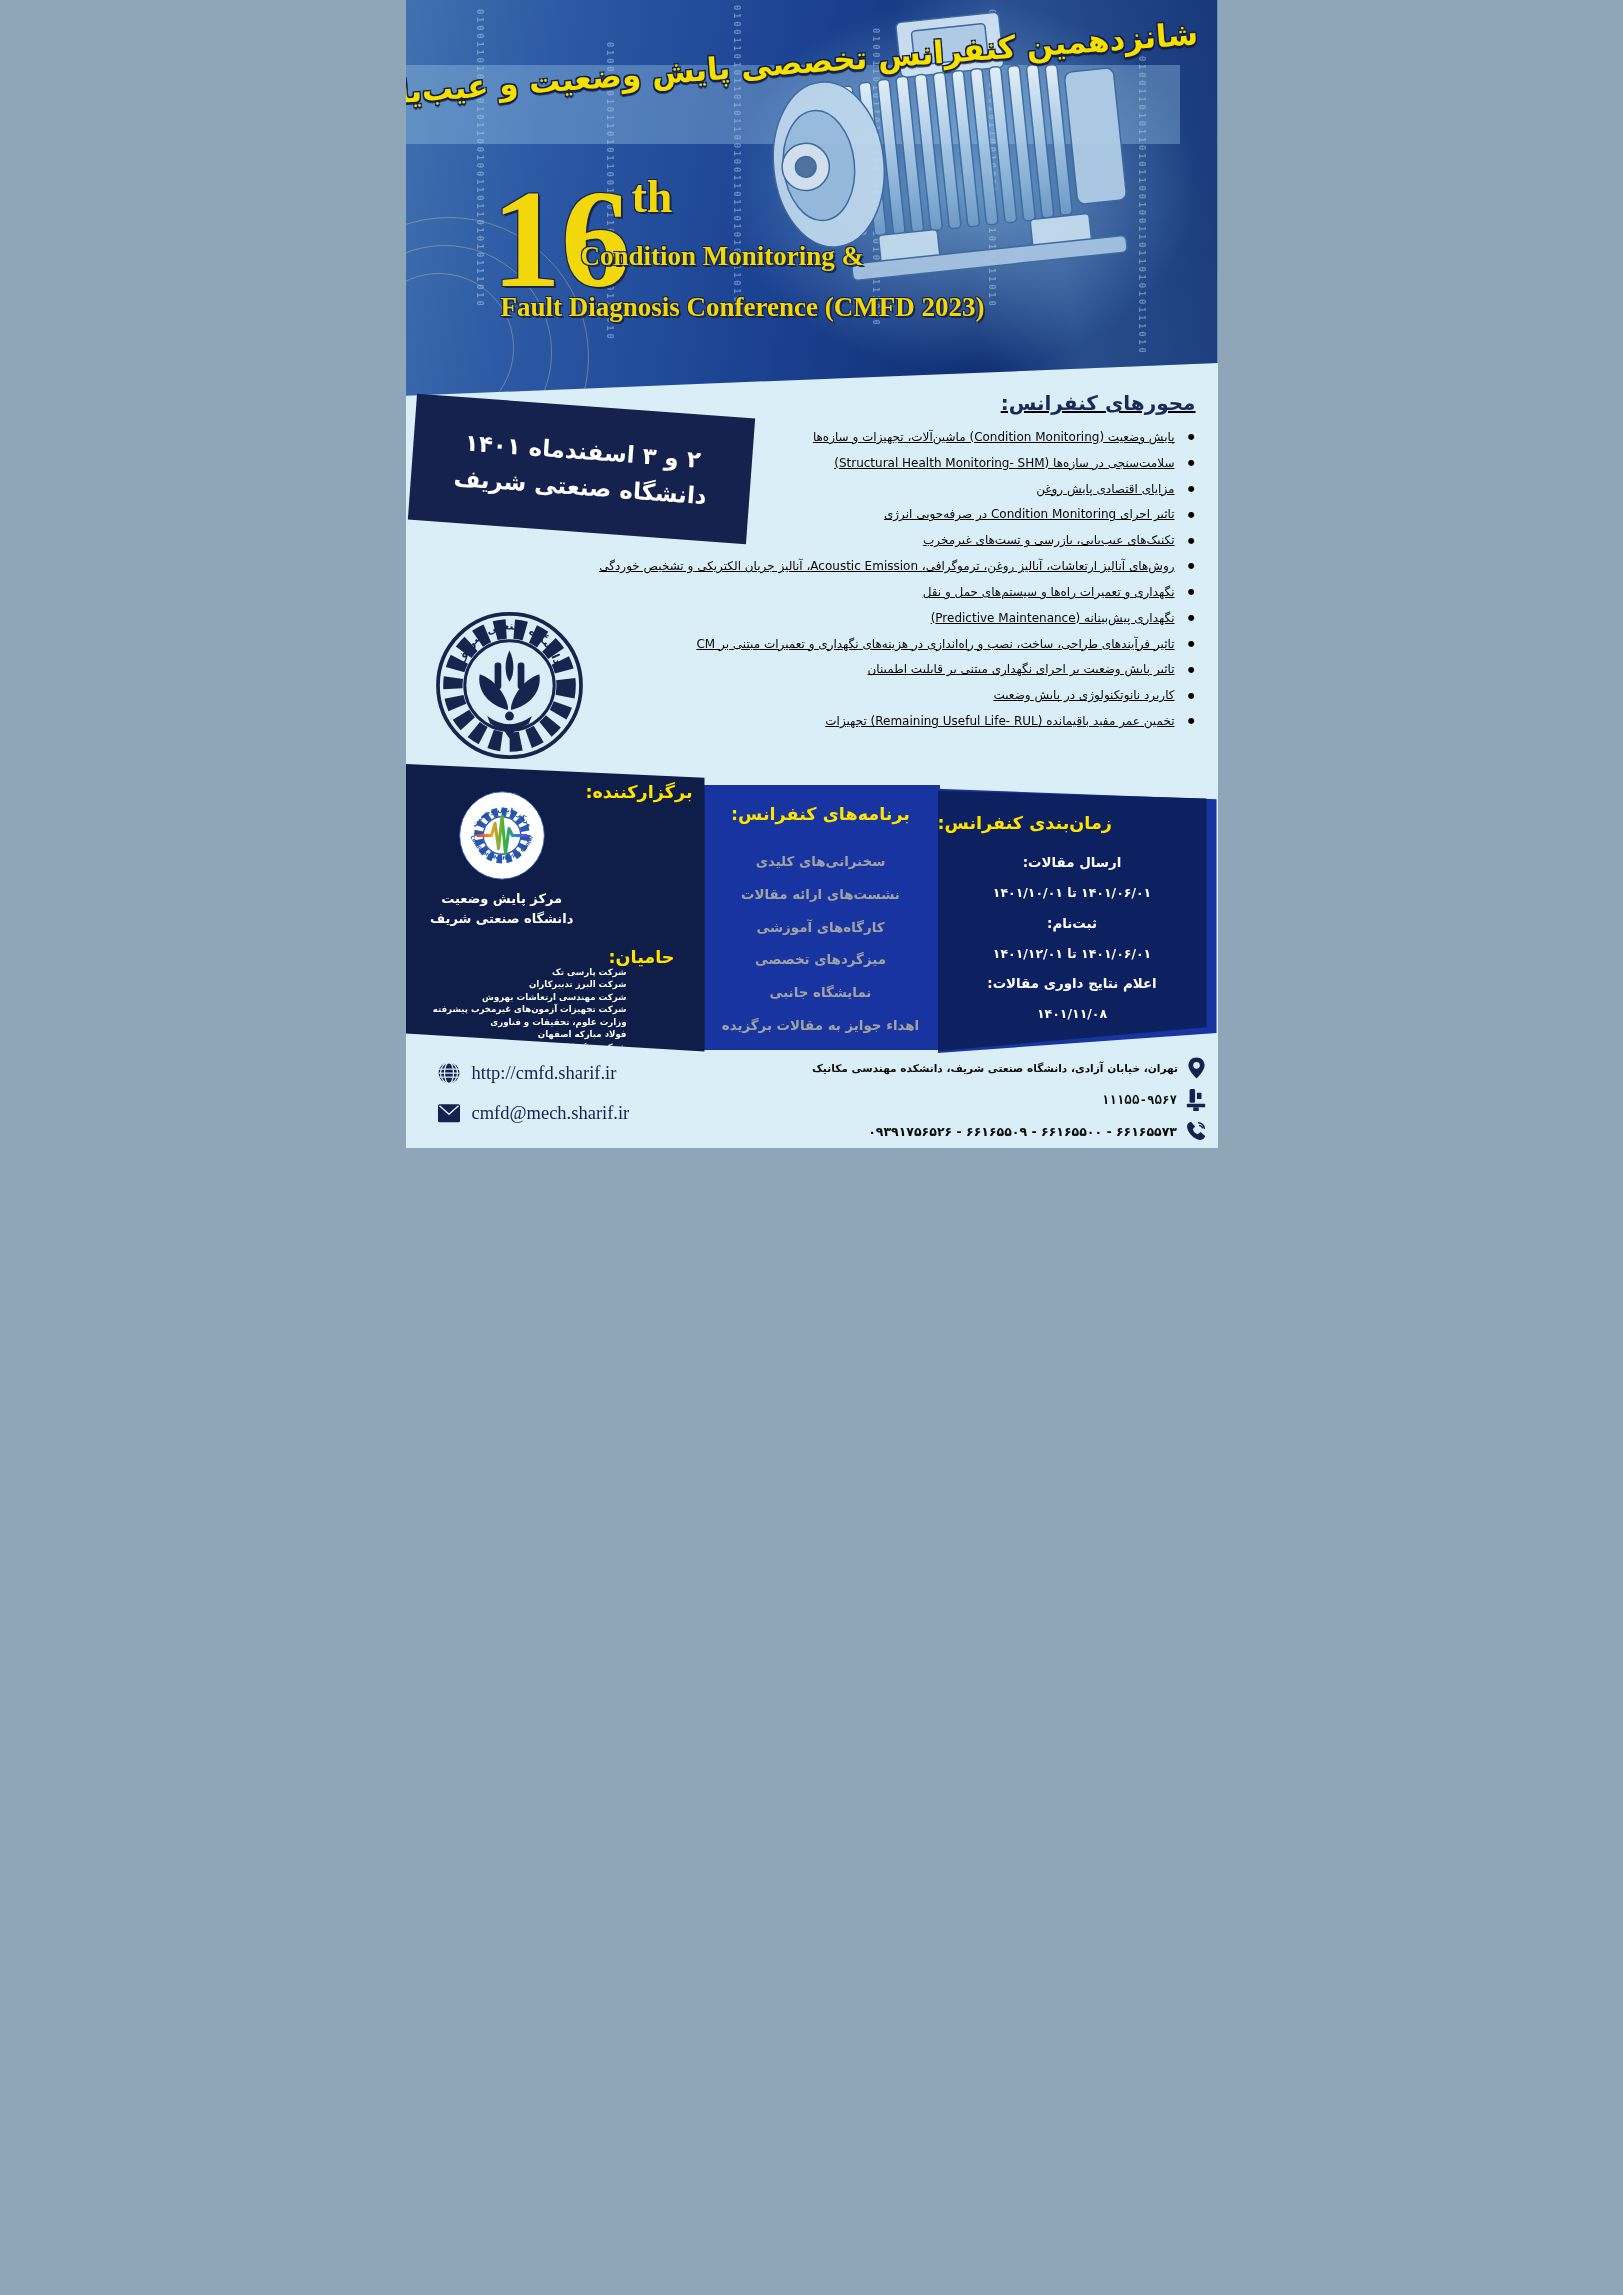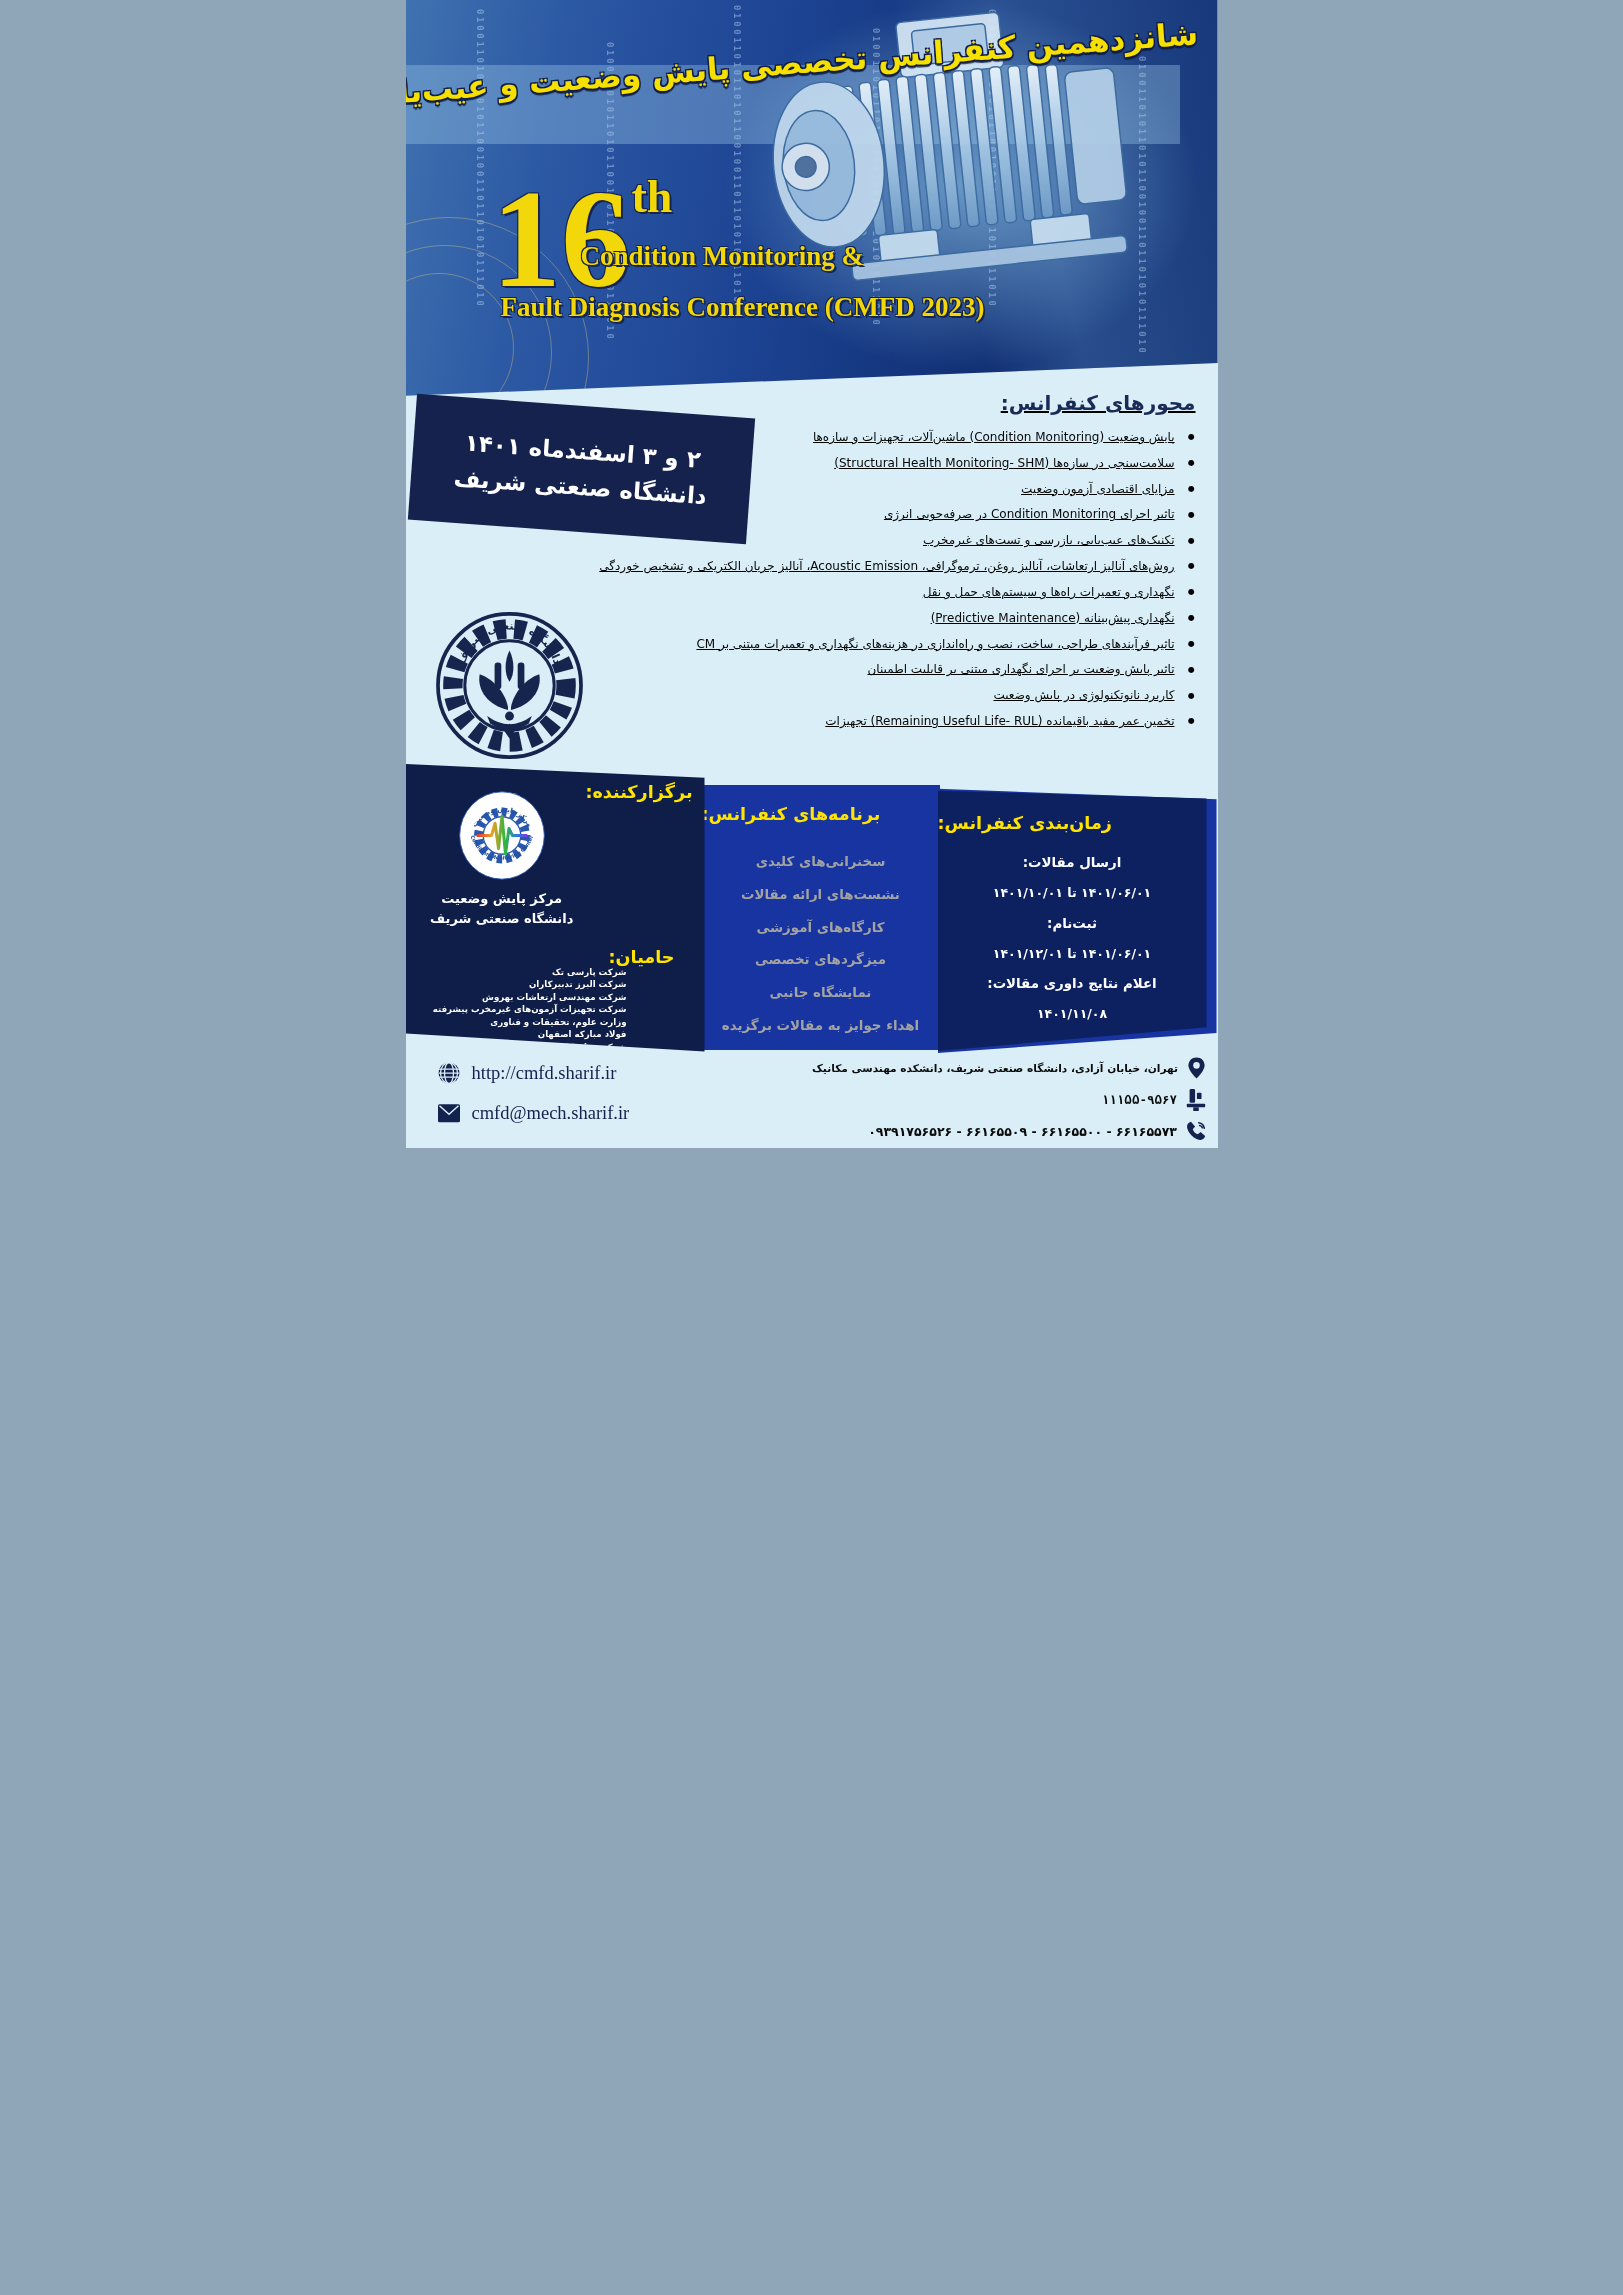--- a/index.html
+++ b/index.html
@@ -57,21 +57,21 @@
   .panel-right{position:absolute;left:532px;top:787px;width:269px;height:264px;background:#0d2161;
                clip-path:polygon(0 1.4%,100% 4.4%,100% 91%,0 100%);}
   .yellow-h{color:#ffe400;font-weight:bold;font-size:17.6px;direction:rtl;white-space:nowrap;}
   .org-header{position:absolute;right:12px;top:18.5px;}
   .cmc-logo{position:absolute;left:50px;top:28px;width:92px;height:89px;}
   .org-name{position:absolute;left:3.7px;top:126px;width:185px;text-align:center;direction:rtl;}
   .org-name div{color:#fff;font-weight:bold;font-size:13px;line-height:1.55;}
   .sponsors-header{position:absolute;right:30px;top:184px;}
   .sponsors{position:absolute;right:78px;top:203px;direction:rtl;text-align:right;}
   .sponsors div{color:#fff;font-weight:600;font-size:8.6px;line-height:1.45;white-space:nowrap;}
-  .mid-header{position:absolute;left:0;right:0;top:19.4px;text-align:left;}
+  .mid-header{position:absolute;left:0;right:0;top:19.4px;text-align:center;}
   .programs{position:absolute;left:0;right:0;top:69px;display:flex;flex-direction:column;gap:16.7px;
             align-items:center;direction:rtl;}
   .programs div{color:#a3a3a3;font-weight:bold;font-size:13.4px;line-height:1.2;white-space:nowrap;}
   .right-header{position:absolute;left:0;right:0;top:26px;text-align:left;}
   .schedule{position:absolute;left:0;right:0;top:68px;display:flex;flex-direction:column;gap:15.3px;
             align-items:center;direction:rtl;}
   .schedule .lab{color:#fff;font-weight:bold;font-size:13.4px;white-space:nowrap;}
   .schedule .val{color:#fff;font-weight:bold;font-size:12.5px;white-space:nowrap;}
   
   .foot-row{position:absolute;display:flex;align-items:center;gap:11px;}
@@ -147,21 +147,21 @@
   <div class="date-banner">
     <div>۲ و ۳ اسفندماه ۱۴۰۱</div>
     <div>دانشگاه صنعتی شریف</div>
   </div>
 
   <div class="topics">
     <h2>محورهای کنفرانس:</h2>
     <ul>
       <li>پایش وضعیت (Condition Monitoring) ماشین‌آلات، تجهیزات و سازه‌ها</li>
       <li>سلامت‌سنجی در سازه‌ها (Structural Health Monitoring- SHM)</li>
-      <li>مزایای اقتصادی آزمون وضعیت</li>
+      <li>مزایای اقتصادی پایش روغن</li>
       <li>تاثیر اجرای Condition Monitoring در صرفه‌جویی انرژی</li>
       <li>تکنیک‌های عیب‌یابی، بازرسی و تست‌های غیرمخرب</li>
       <li>روش‌های آنالیز ارتعاشات، آنالیز روغن، ترموگرافی، Acoustic Emission، آنالیز جریان الکتریکی و تشخیص خوردگی</li>
       <li>نگهداری و تعمیرات راه‌ها و سیستم‌های حمل و نقل</li>
       <li>نگهداری پیش‌بینانه (Predictive Maintenance)</li>
       <li>تاثیر فرآیندهای طراحی، ساخت، نصب و راه‌اندازی در هزینه‌های نگهداری و تعمیرات مبتنی بر CM</li>
       <li>تاثیر پایش وضعیت بر اجرای نگهداری مبتنی بر قابلیت اطمینان</li>
       <li>کاربرد نانوتکنولوژی در پایش وضعیت</li>
       <li>تخمین عمر مفید باقیمانده (Remaining Useful Life- RUL) تجهیزات</li>
     </ul>

